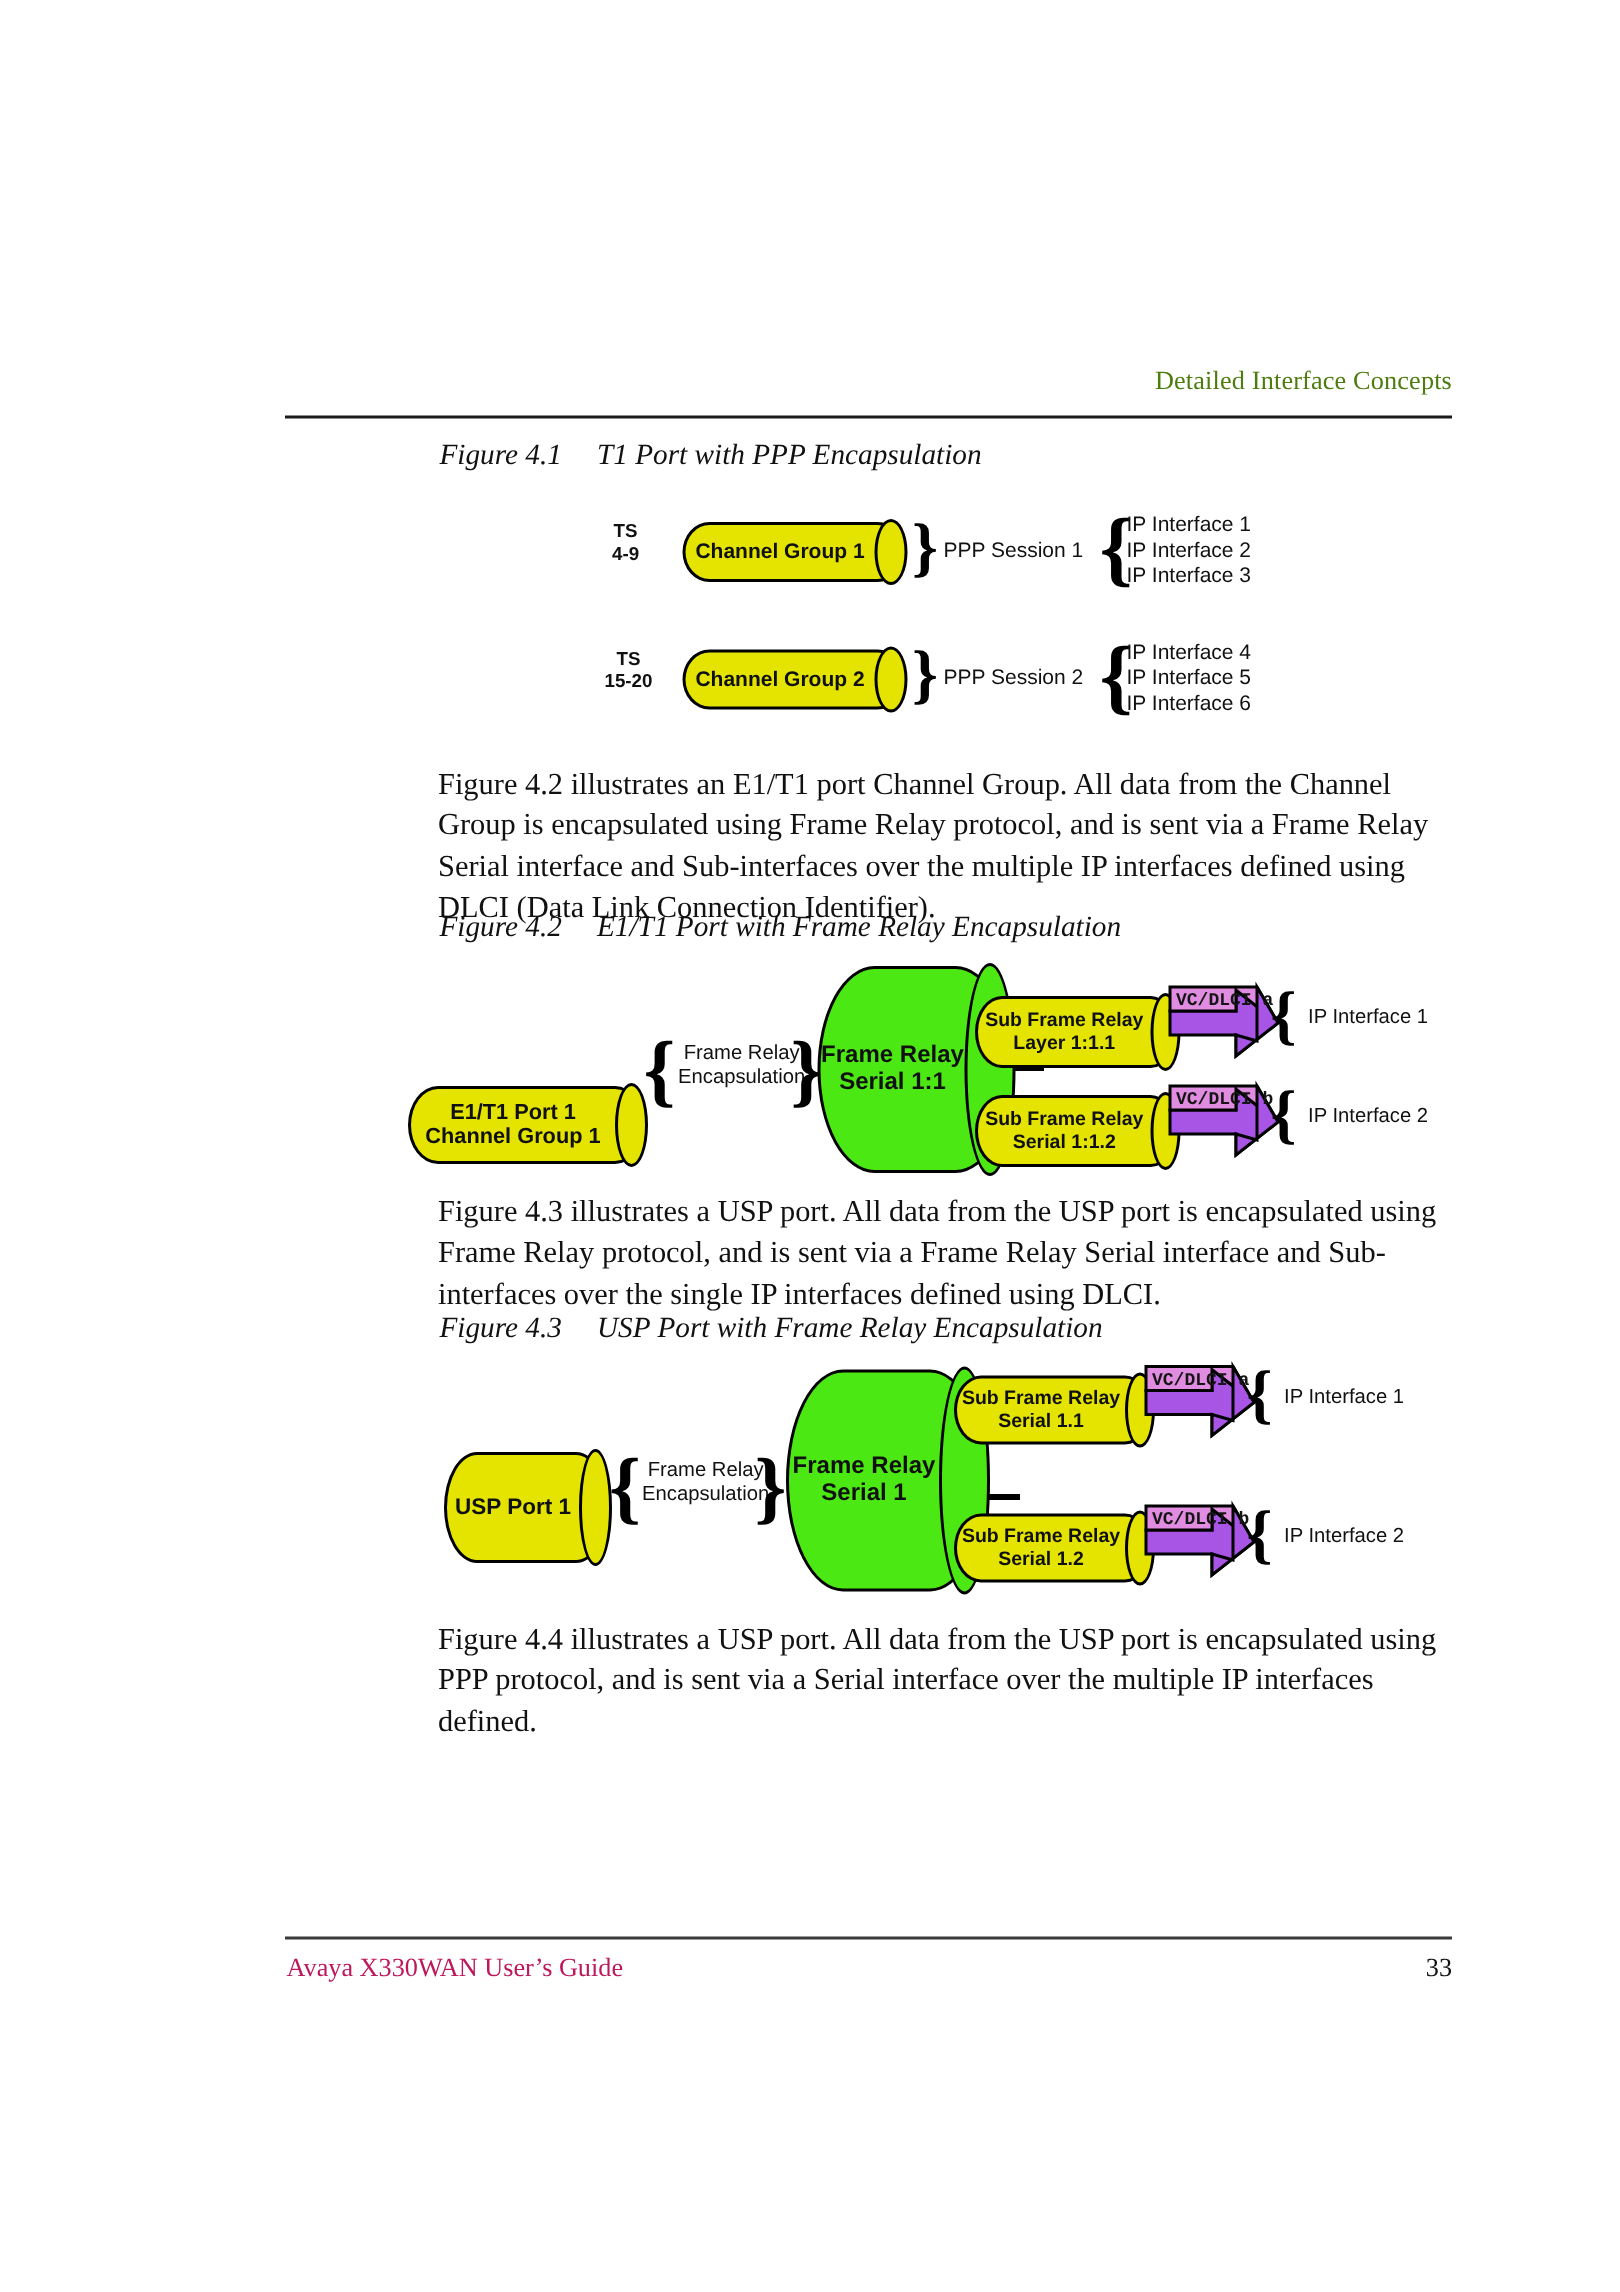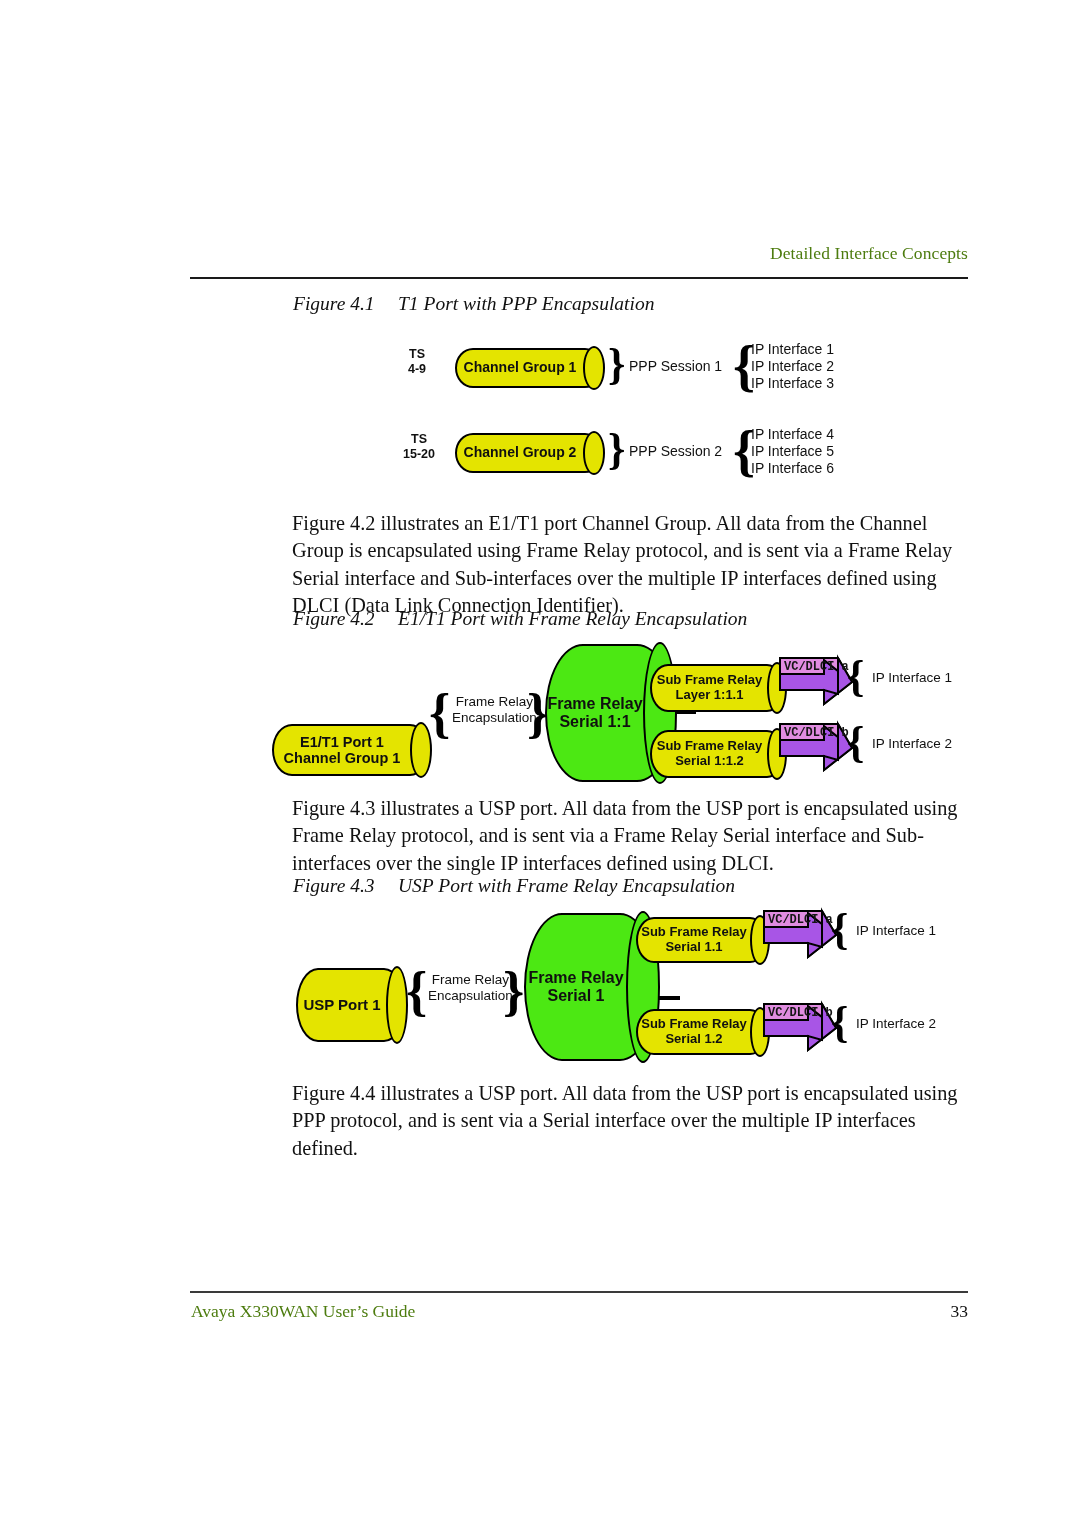--- a/index.html
+++ b/index.html
@@ -40,21 +40,21 @@
     background: #1a1a1a;
   }
   .rule.top { top: 277px; }
   .rule.bottom { top: 1291px; height: 1.5px; background:#3a3a3a; }
 
   .footer-left {
     position: absolute;
     left: 191px;
     top: 1301px;
     font-size: 17.5px;
-    color: #4d7c0f;
+    color: #be185d;
   }
   .footer-right {
     position: absolute;
     left: 190px;
     top: 1301px;
     width: 778px;
     text-align: right;
     font-size: 17.5px;
     color: #111;
   }

